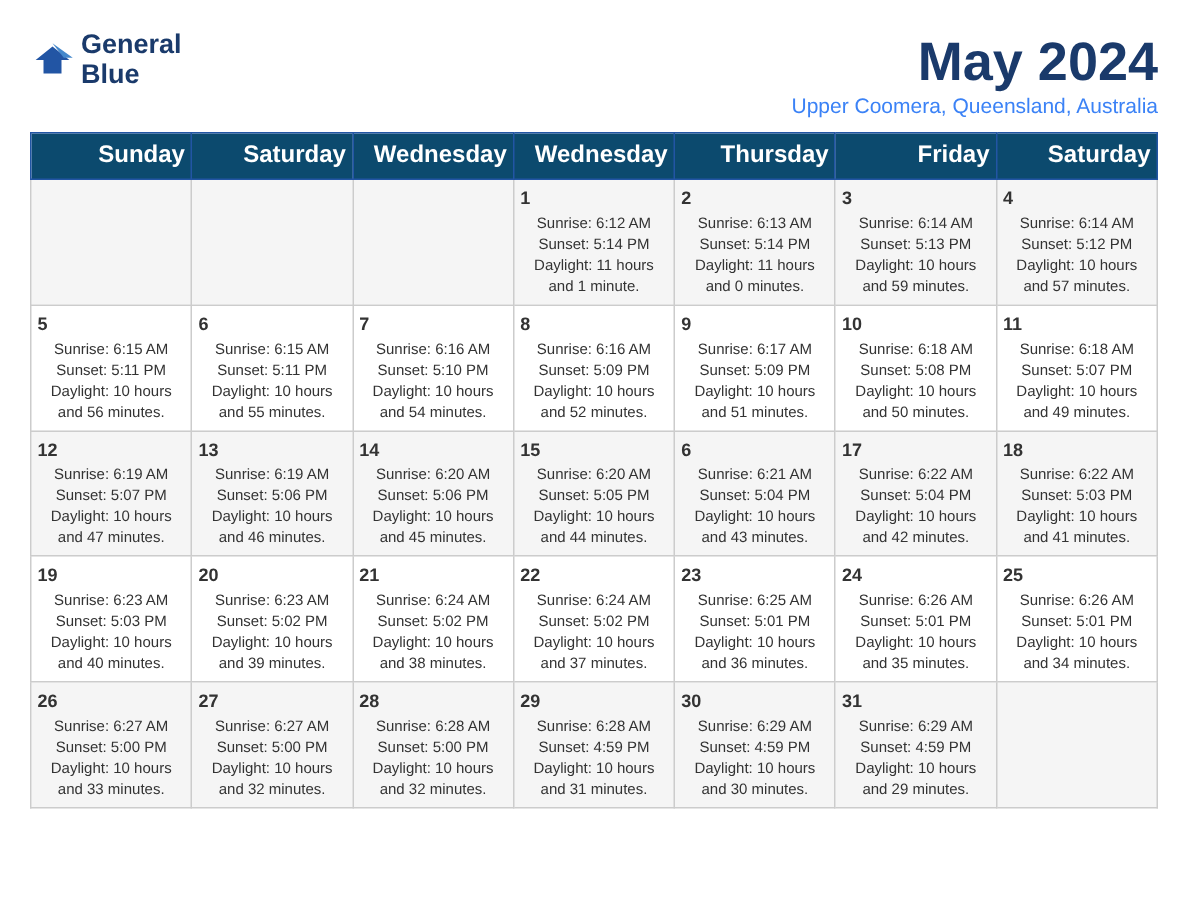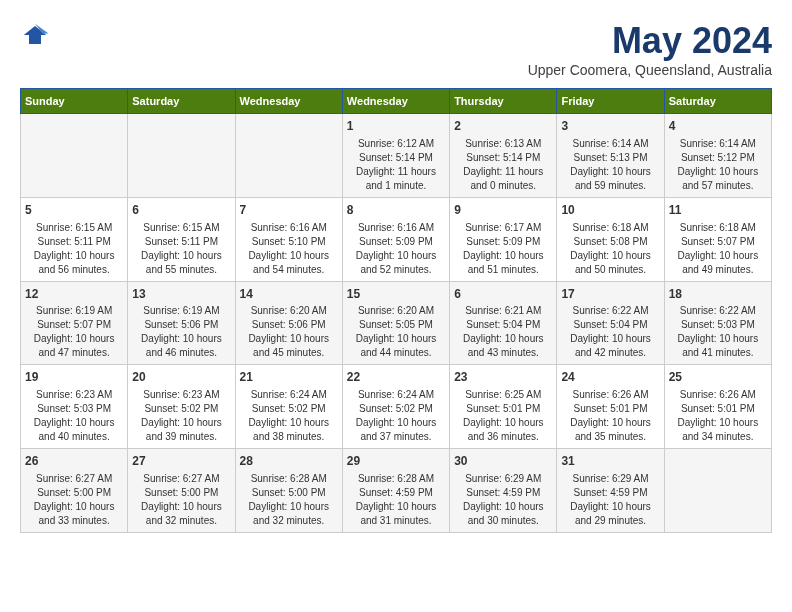--- a/index.html
+++ b/index.html
@@ -34,34 +34,34 @@
     .title-area {
       text-align: right;
     }
     .month-title {
       font-size: 36px;
       font-weight: bold;
       color: #1a3a6b;
     }
     .location-title {
       font-size: 14px;
-      color: #404040;
+      color: #3b82f6;
     }
     table {
       width: 100%;
       border-collapse: collapse;
       font-size: 10.5px;
     }
     thead th {
-      background-color: #4d7c0f;
+      background-color: #0c4a6e;
       color: #fff;
       padding: 6px 4px;
-      text-align: left;
-      font-weight: bold;
-      font-size: 11px;
+      text-align: right;
+      font-weight: bold;
+      font-size: 16px;
       border: 1px solid #2255a4;
     }
     tbody tr {
       border: 1px solid #ccc;
     }
     tbody td {
       vertical-align: top;
       padding: 4px 4px;
       border: 1px solid #ccc;
       width: calc(100% / 7);
@@ -89,20 +89,24 @@
   </style>
 </head>
 <body>
 
 <div class="header">
   <div class="logo">
     <svg class="logo-bird" viewBox="0 0 40 40">
       <polygon points="20,8 35,20 28,20 28,32 12,32 12,20 5,20" fill="#2255a4"></polygon>
       <polygon points="20,5 38,18 30,18" fill="#4488cc"></polygon>
     </svg>
+    <div class="logo-text">
+      <div>General</div>
+      <div>Blue</div>
+    </div>
   </div>
   <div class="title-area">
     <div class="month-title">May 2024</div>
     <div class="location-title">Upper Coomera, Queensland, Australia</div>
   </div>
 </div>
 
 <table>
   <thead>
     <tr>

